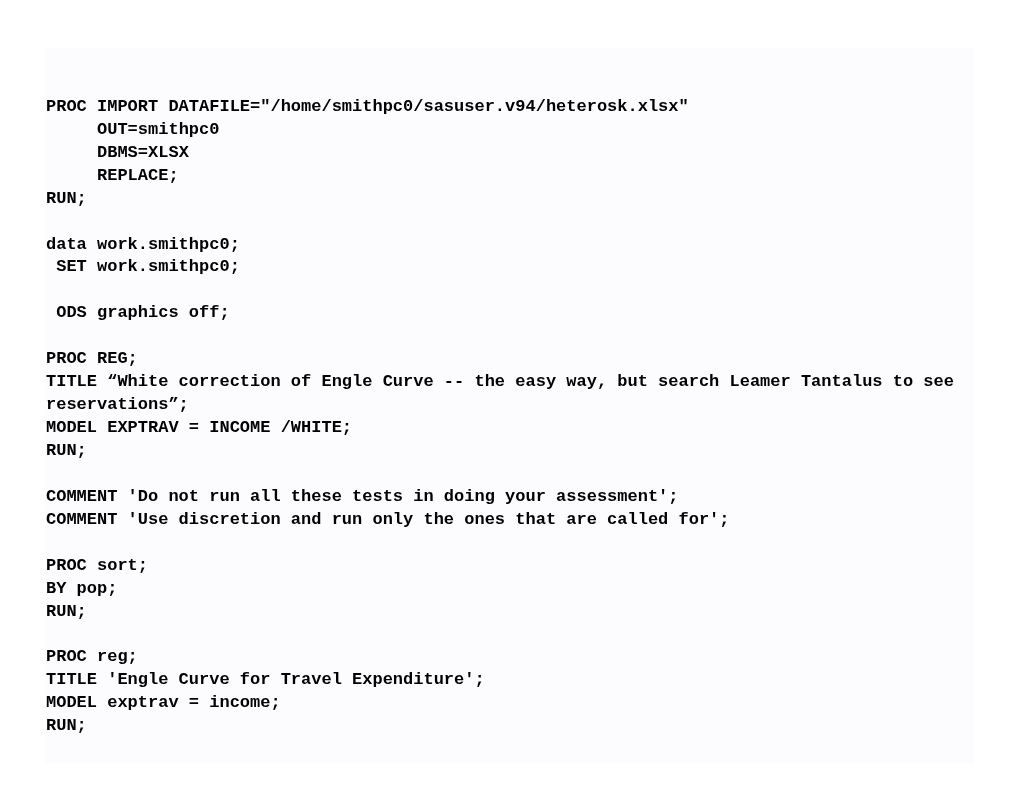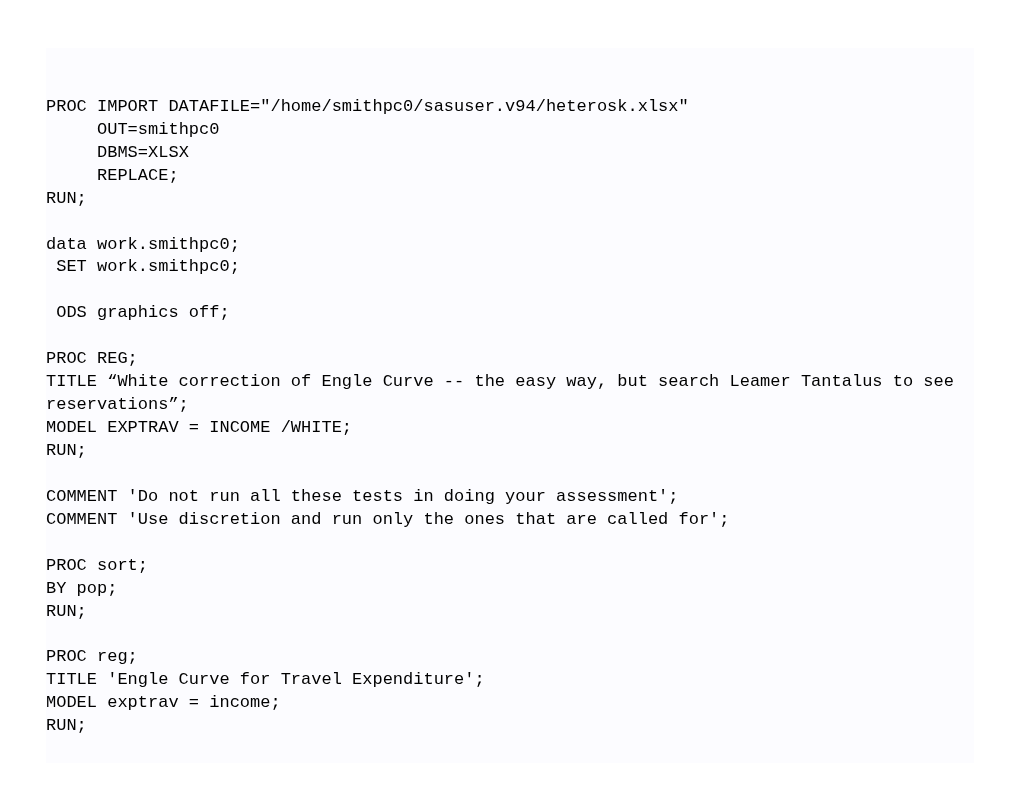--- a/index.html
+++ b/index.html
@@ -21,21 +21,21 @@
     }
     .code-block {
       background: #fcfcff;
       white-space: pre-wrap;
       word-wrap: break-word;
       padding: 2px 0;
     }
     pre {
       font-family: inherit;
       font-size: inherit;
-      font-weight: normal;
+      font-weight: bold;
       white-space: pre-wrap;
       word-wrap: break-word;
     }
   </style>
 </head>
 <body>
 
 <div class="code-block">
   <pre>PROC IMPORT DATAFILE="/home/smithpc0/sasuser.v94/heterosk.xlsx"
      OUT=smithpc0

